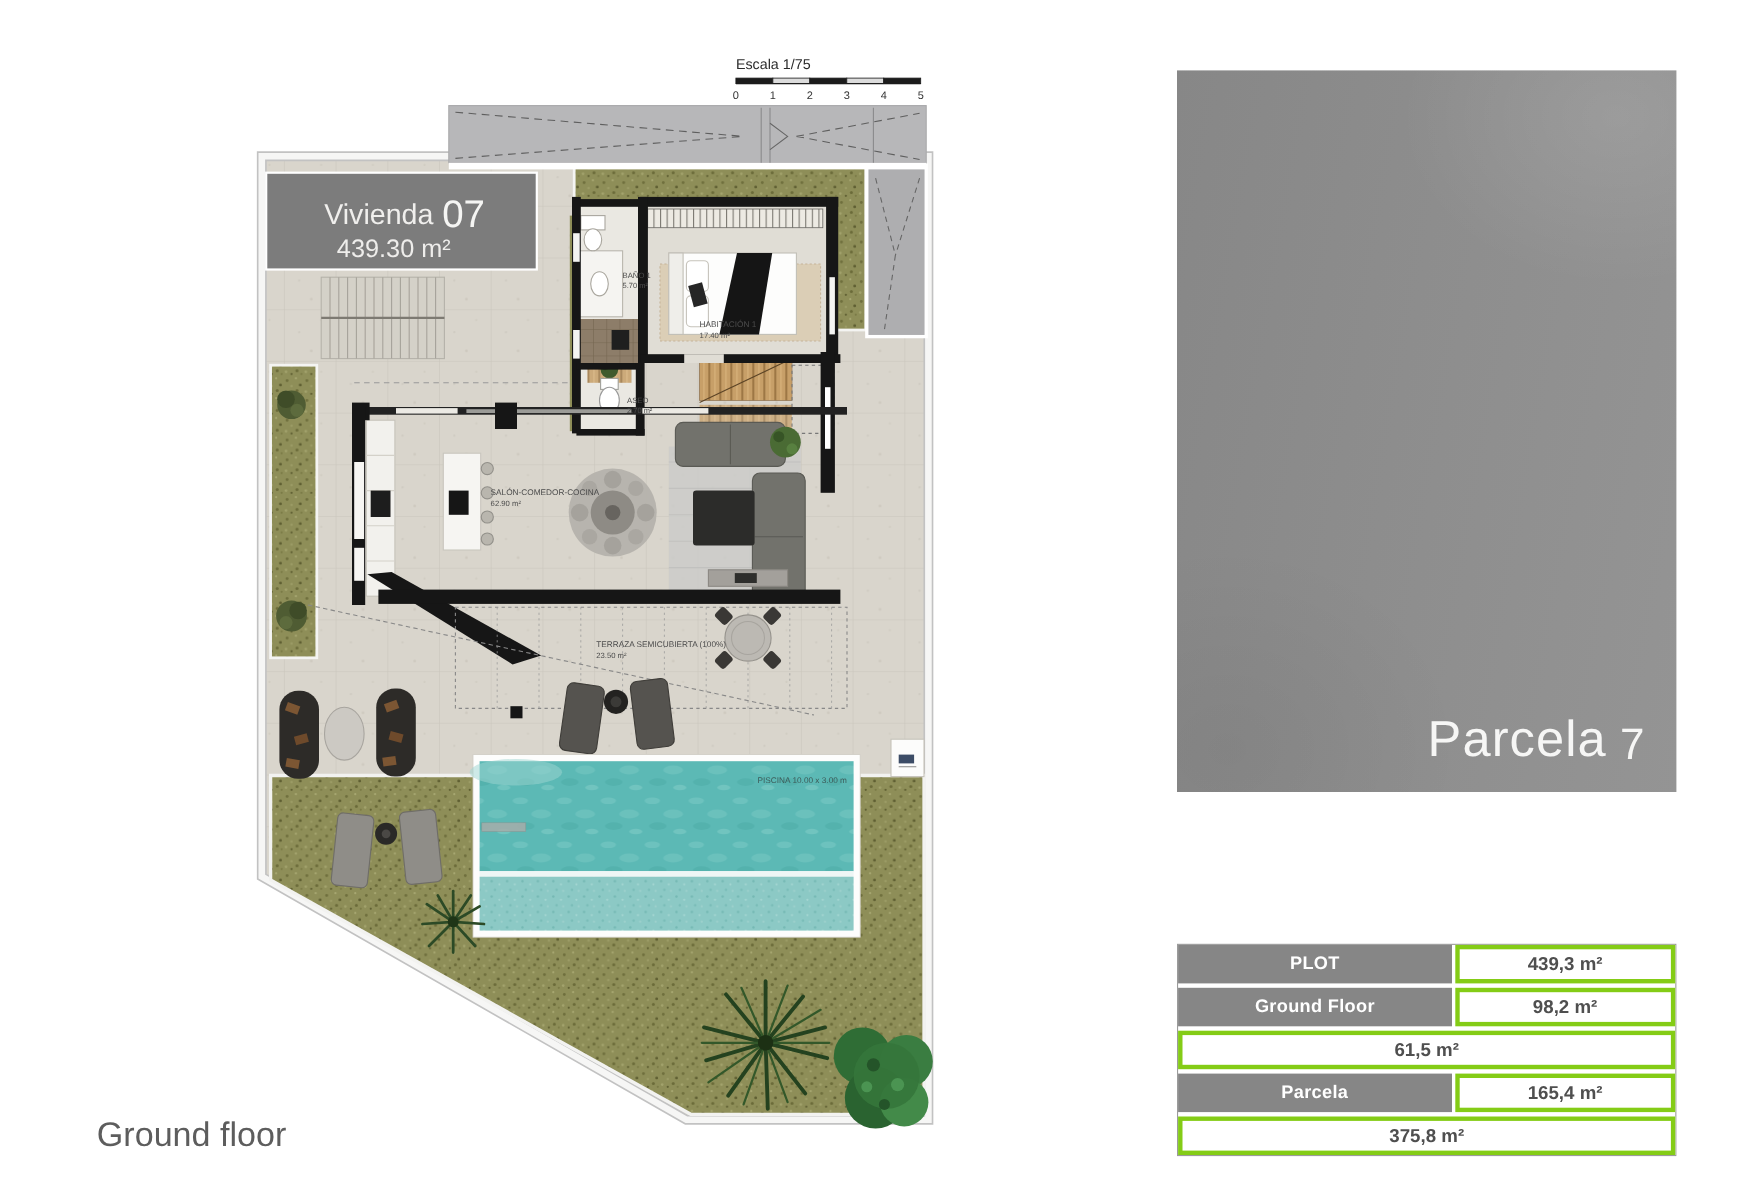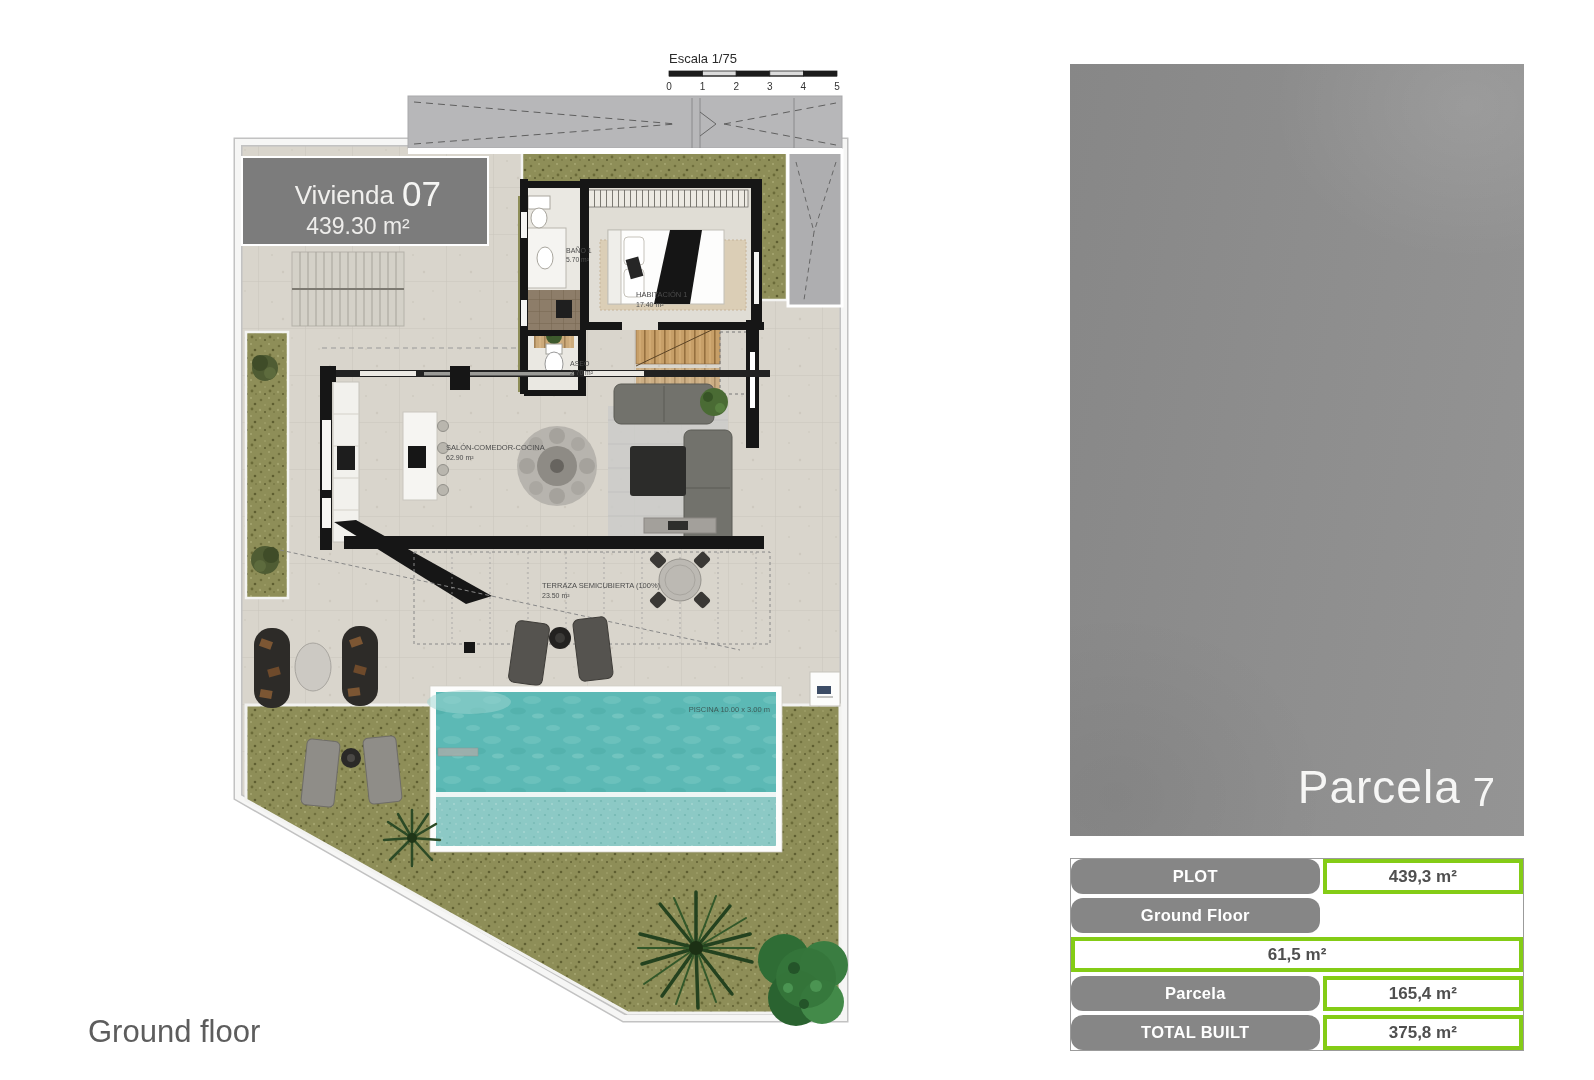--- a/index.html
+++ b/index.html
@@ -1,38 +1,38 @@
 <!DOCTYPE html>
 <html><head>
 <meta charset="utf-8">
 <style>
   html,body{margin:0;padding:0;background:#fff;}
   #stage{position:relative;width:1594px;height:1080px;background:#fff;overflow:hidden;
          font-family:"Liberation Sans",sans-serif;margin-left:24px;}
   #plan-svg{position:absolute;left:0;top:0;}
 
   
-  #parcel-panel{position:absolute;left:1046px;top:64px;width:454px;height:772px;
+  #parcel-panel{position:absolute;left:1046px;top:64px;width:454px;height:656px;
     background:linear-gradient(100deg,#878787 0%,#8d8d8d 45%,#949494 100%);}
   #parcel-panel .sheen-a{position:absolute;right:0;top:0;width:270px;height:210px;
     background:radial-gradient(ellipse at 80% 20%, rgba(255,255,255,.10), transparent 65%);}
   #parcel-panel .sheen-b{position:absolute;left:0;bottom:0;width:300px;height:260px;
     background:radial-gradient(ellipse at 15% 85%, rgba(0,0,0,.05), transparent 60%);}
   #parcel-label{position:absolute;right:28px;bottom:22px;color:#f6f6f5;
     font-size:46px;font-weight:400;letter-spacing:1px;white-space:nowrap;}
   #parcel-label .num{font-size:40px;position:relative;top:3px;margin-left:12px;}
 
   
   #areas-table{position:absolute;left:1046px;top:858px;width:454px;
     border:1px solid #9b9b9b;background:#fff;box-sizing:border-box;padding:0;}
   .t-row{display:flex;height:35px;margin-bottom:4px;}
   .t-row:last-child{margin-bottom:0;}
   .t-label{width:55%;margin-right:3px;background:#868686;color:#fff;
     display:flex;align-items:center;justify-content:center;
-    font-size:16.5px;font-weight:bold;letter-spacing:.3px;border-radius:12px;}
+    font-size:16.5px;font-weight:bold;letter-spacing:.3px;}
   .t-value{flex:1;border:4px solid #84cc16;box-sizing:border-box;color:#4f4f4f;
     display:flex;align-items:center;justify-content:center;background:#fff;
     font-size:17px;font-weight:bold;}
 
   #floor-label{position:absolute;left:64px;top:1014px;font-size:31px;color:#5d5d5d;}
 </style>
 </head>
 <body>
 
 <div id="stage">
@@ -357,28 +357,28 @@
     <div id="parcel-label"><span>Parcela</span><span class="num">7</span></div>
   </div>
 
   <div id="areas-table">
     <div class="t-row">
       <div class="t-label">PLOT</div>
       <div class="t-value">439,3 m²</div>
     </div>
     <div class="t-row">
       <div class="t-label">Ground Floor</div>
+      <div class="t-value">98,2 m²</div>
     </div>
     <div class="t-row">
       <div class="t-value">61,5 m²</div>
     </div>
     <div class="t-row">
       <div class="t-label">Parcela</div>
       <div class="t-value">165,4 m²</div>
     </div>
     <div class="t-row">
-      <div class="t-label">TOTAL BUILT</div>
       <div class="t-value">375,8 m²</div>
     </div>
   </div>
 
   <div id="floor-label">Ground floor</div>
 </div>
 
 </body></html>

